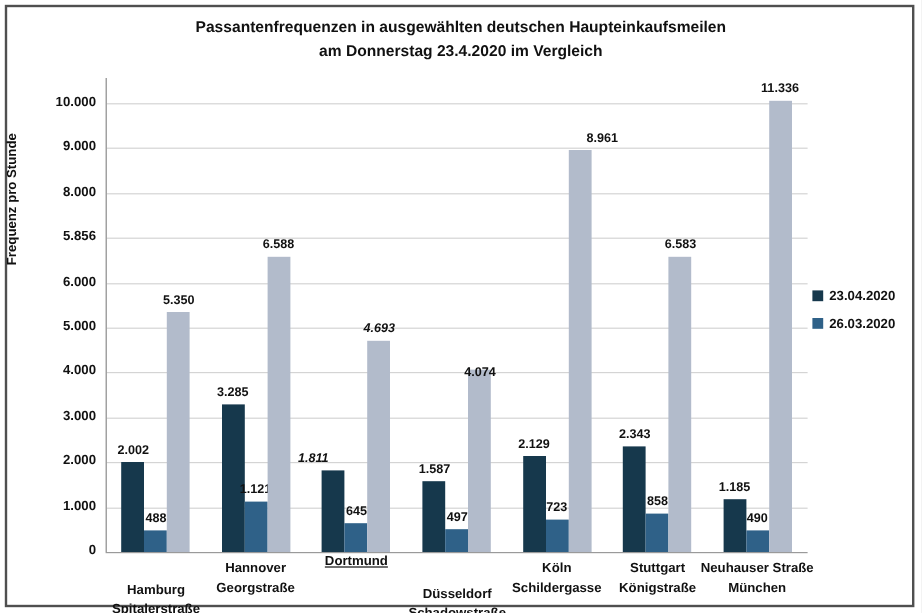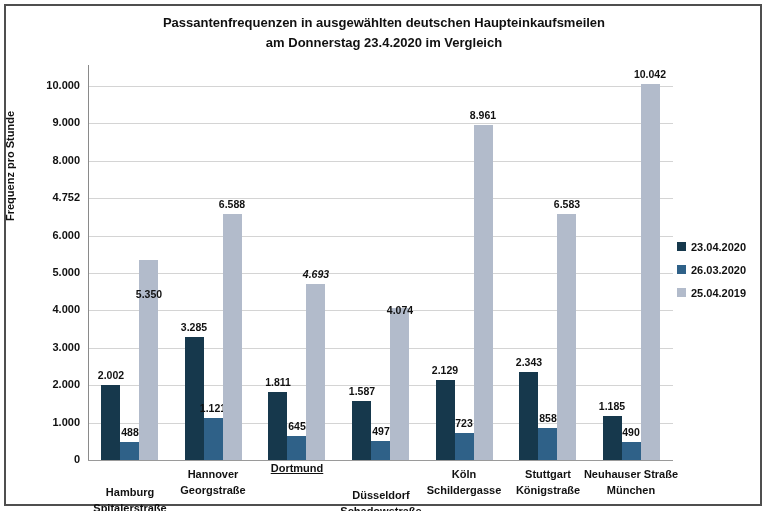--- a/index.html
+++ b/index.html
@@ -51,51 +51,51 @@
       <div class="ytick" style="left: 18px; top: 378px;">2.000</div>
       <div class="gridline" style="left: 89px; top: 348px; width: 584px;"></div>
       <div class="ytick" style="left: 18px; top: 341px;">3.000</div>
       <div class="gridline" style="left: 89px; top: 310px; width: 584px;"></div>
       <div class="ytick" style="left: 18px; top: 303px;">4.000</div>
       <div class="gridline" style="left: 89px; top: 273px; width: 584px;"></div>
       <div class="ytick" style="left: 18px; top: 266px;">5.000</div>
       <div class="gridline" style="left: 89px; top: 236px; width: 584px;"></div>
       <div class="ytick" style="left: 18px; top: 229px;">6.000</div>
       <div class="gridline" style="left: 89px; top: 198px; width: 584px;"></div>
-      <div class="ytick" style="left: 18px; top: 191px;">4.752</div>
+      <div class="ytick" style="left: 18px; top: 191px;">5.856</div>
       <div class="gridline" style="left: 89px; top: 161px; width: 584px;"></div>
       <div class="ytick" style="left: 18px; top: 154px;">8.000</div>
       <div class="gridline" style="left: 89px; top: 123px; width: 584px;"></div>
       <div class="ytick" style="left: 18px; top: 116px;">9.000</div>
       <div class="gridline" style="left: 89px; top: 86px; width: 584px;"></div>
       <div class="ytick" style="left: 18px; top: 79px;">10.000</div>
       <div class="axis-line-y" style="left: 88px; top: 65px; height: 395px;"></div>
       <div class="axis-line-x" style="left: 88px; top: 460px; width: 585px;"></div>
       <div class="bar" style="left: 101px; top: 385px; width: 19px; height: 75px; background: rgb(22, 56, 76);"></div>
       <div class="bar-label" style="left: 79px; top: 369px;">2.002</div>
       <div class="bar" style="left: 120px; top: 442px; width: 19px; height: 18px; background: rgb(47, 97, 136);"></div>
       <div class="bar-label" style="left: 98px; top: 426px;">488</div>
       <div class="bar" style="left: 139px; top: 260px; width: 19px; height: 200px; background: rgb(178, 187, 203);"></div>
-      <div class="bar-label" style="left: 117px; top: 244px; margin-top: 44px;">5.350</div>
+      <div class="bar-label" style="left: 117px; top: 244px;">5.350</div>
       <div class="xcat" style="left: 75px; top: 484px;">
         <div>Hamburg</div>
         <div>Spitalerstraße</div>
       </div>
       <div class="bar" style="left: 185px; top: 337px; width: 19px; height: 123px; background: rgb(22, 56, 76);"></div>
       <div class="bar-label" style="left: 162px; top: 321px;">3.285</div>
       <div class="bar" style="left: 204px; top: 418px; width: 19px; height: 42px; background: rgb(47, 97, 136);"></div>
       <div class="bar-label" style="left: 181px; top: 402px;">1.121</div>
       <div class="bar" style="left: 223px; top: 214px; width: 19px; height: 246px; background: rgb(178, 187, 203);"></div>
       <div class="bar-label" style="left: 200px; top: 198px;">6.588</div>
       <div class="xcat" style="left: 158px; top: 466px;">
         <div>Hannover</div>
         <div>Georgstraße</div>
       </div>
       <div class="bar" style="left: 268px; top: 392px; width: 19px; height: 68px; background: rgb(22, 56, 76);"></div>
-      <div class="bar-label" style="left: 246px; top: 376px;">1.811</div>
+      <div class="bar-label" style="left: 229px; top: 376px; font-style: italic;">1.811</div>
       <div class="bar" style="left: 287px; top: 436px; width: 19px; height: 24px; background: rgb(47, 97, 136);"></div>
       <div class="bar-label" style="left: 265px; top: 420px;">645</div>
       <div class="bar" style="left: 306px; top: 284px; width: 19px; height: 176px; background: rgb(178, 187, 203);"></div>
       <div class="bar-label" style="left: 284px; top: 268px; font-style: italic;">4.693</div>
       <div class="xcat" style="left: 242px; top: 460px; text-decoration: underline;">
         <div>Dortmund</div>
       </div>
       <div class="bar" style="left: 352px; top: 401px; width: 19px; height: 59px; background: rgb(22, 56, 76);"></div>
       <div class="bar-label" style="left: 330px; top: 385px;">1.587</div>
       <div class="bar" style="left: 371px; top: 441px; width: 19px; height: 19px; background: rgb(47, 97, 136);"></div>
@@ -104,54 +104,50 @@
       <div class="bar-label" style="left: 368px; top: 292px; margin-top: 12px;">4.074</div>
       <div class="xcat" style="left: 326px; top: 466px; margin-top: 21px;">
         <div>Düsseldorf</div>
         <div>Schadowstraße</div>
       </div>
       <div class="bar" style="left: 436px; top: 380px; width: 19px; height: 80px; background: rgb(22, 56, 76);"></div>
       <div class="bar-label" style="left: 413px; top: 364px;">2.129</div>
       <div class="bar" style="left: 455px; top: 433px; width: 19px; height: 27px; background: rgb(47, 97, 136);"></div>
       <div class="bar-label" style="left: 432px; top: 417px;">723</div>
       <div class="bar" style="left: 474px; top: 125px; width: 19px; height: 335px; background: rgb(178, 187, 203);"></div>
-      <div class="bar-label" style="left: 451px; top: 109px;">8.961</div>
+      <div class="bar-label" style="left: 451px; top: 109px; text-align: right;">8.961</div>
       <div class="xcat" style="left: 409px; top: 466px;">
         <div>Köln</div>
         <div>Schildergasse</div>
       </div>
       <div class="bar" style="left: 519px; top: 372px; width: 19px; height: 88px; background: rgb(22, 56, 76);"></div>
       <div class="bar-label" style="left: 497px; top: 356px;">2.343</div>
       <div class="bar" style="left: 538px; top: 428px; width: 19px; height: 32px; background: rgb(47, 97, 136);"></div>
       <div class="bar-label" style="left: 516px; top: 412px;">858</div>
       <div class="bar" style="left: 557px; top: 214px; width: 19px; height: 246px; background: rgb(178, 187, 203);"></div>
       <div class="bar-label" style="left: 535px; top: 198px;">6.583</div>
       <div class="xcat" style="left: 493px; top: 466px;">
         <div>Stuttgart</div>
         <div>Königstraße</div>
       </div>
       <div class="bar" style="left: 603px; top: 416px; width: 19px; height: 44px; background: rgb(22, 56, 76);"></div>
       <div class="bar-label" style="left: 580px; top: 400px;">1.185</div>
       <div class="bar" style="left: 622px; top: 442px; width: 19px; height: 18px; background: rgb(47, 97, 136);"></div>
       <div class="bar-label" style="left: 599px; top: 426px;">490</div>
       <div class="bar" style="left: 641px; top: 84px; width: 19px; height: 376px; background: rgb(178, 187, 203);"></div>
-      <div class="bar-label" style="left: 618px; top: 68px;">10.042</div>
+      <div class="bar-label" style="left: 618px; top: 68px;">11.336</div>
       <div class="xcat" style="left: 576px; top: 466px;">
         <div>Neuhauser Straße</div>
         <div>München</div>
       </div>
     </div>
 
   <div id="legend">
       <div class="legend-item">
         <div class="legend-marker" style="background: rgb(22, 56, 76);"></div>
         <div class="legend-label">23.04.2020</div>
       </div>
       <div class="legend-item">
         <div class="legend-marker" style="background: rgb(47, 97, 136);"></div>
         <div class="legend-label">26.03.2020</div>
       </div>
-      <div class="legend-item">
-        <div class="legend-marker" style="background: rgb(178, 187, 203);"></div>
-        <div class="legend-label">25.04.2019</div>
-      </div>
     </div>
 </div>
 
 </body></html>

